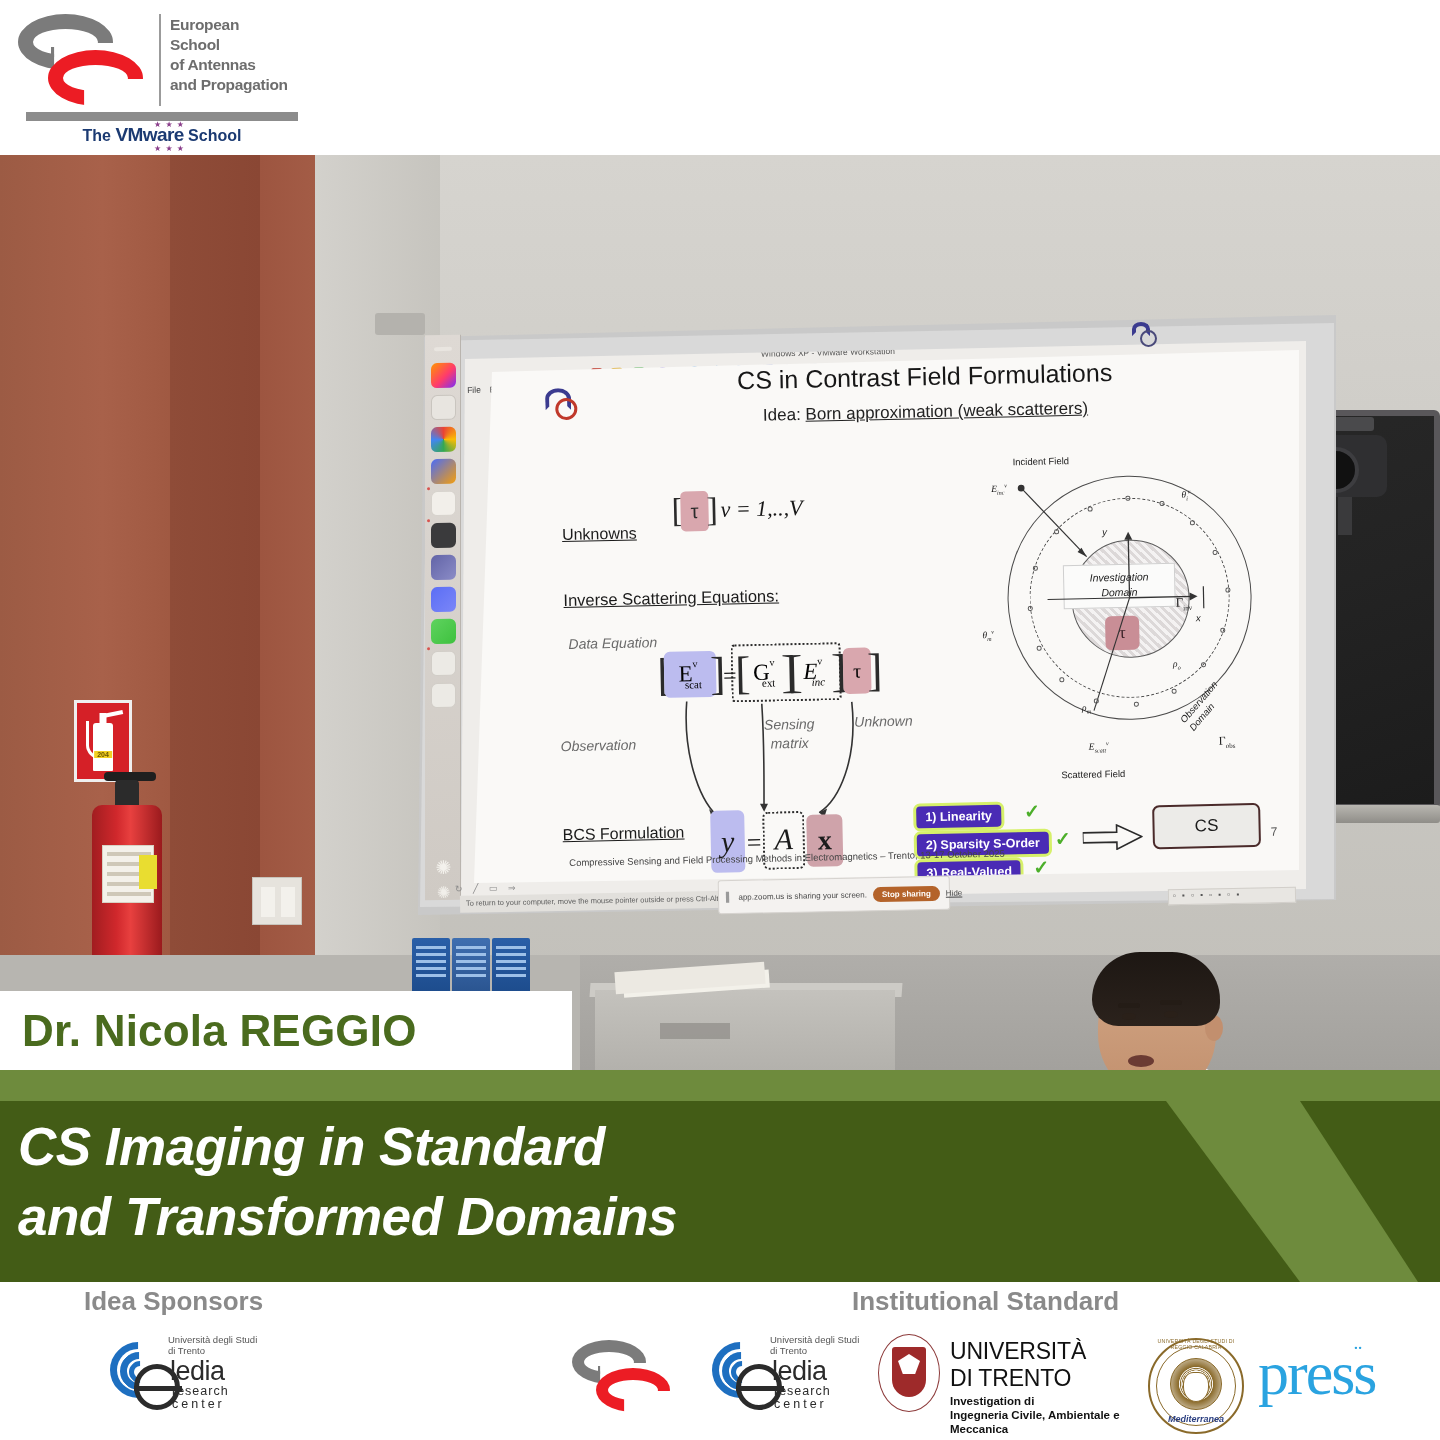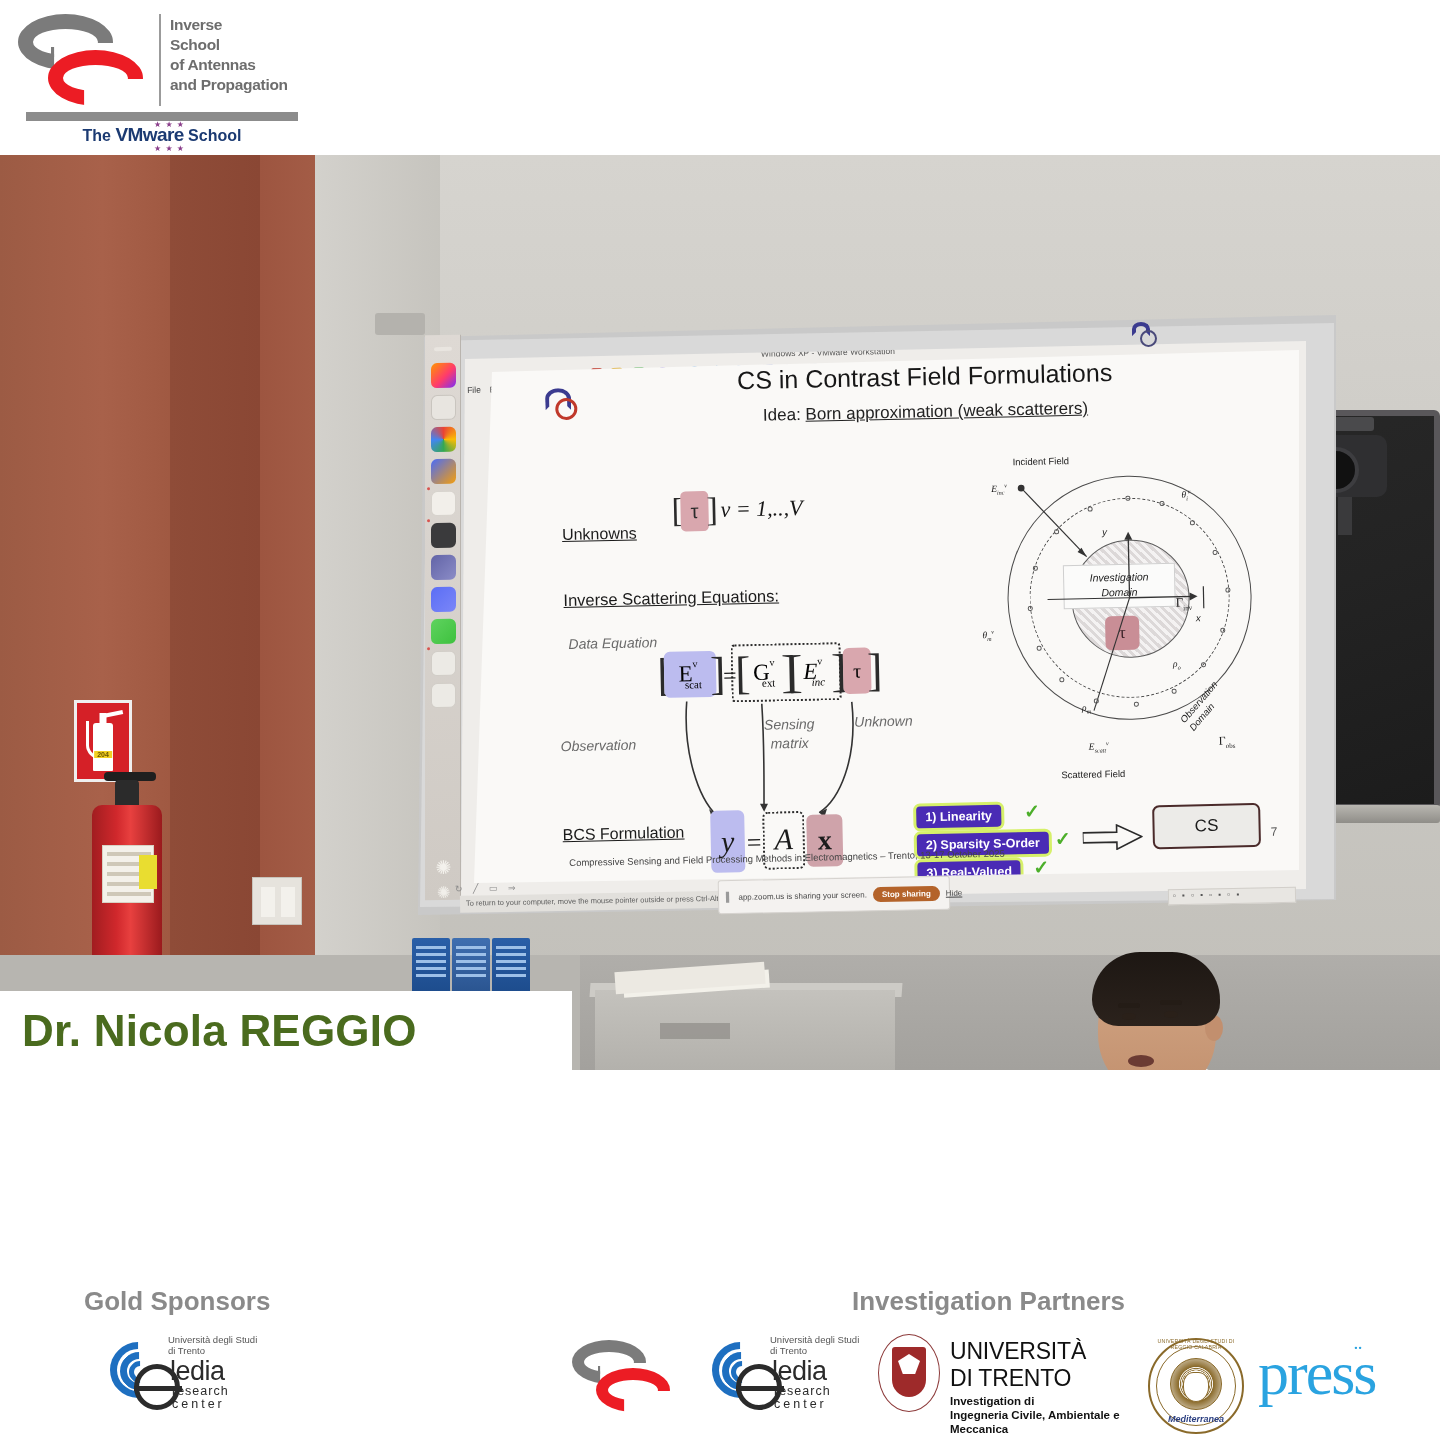--- a/index.html
+++ b/index.html
@@ -355,21 +355,21 @@
 <div id="page">
 
   <div class="header">
     <div class="hdr-logo">
       <div class="esoa-mark">
         <div class="esoa-e-grey"></div>
         <div class="esoa-e-red"></div>
       </div>
       <div class="hdr-divider"></div>
       <div class="hdr-words">
-        <div>Inverse</div>
+        <div>European</div>
         <div>School</div>
         <div>of Antennas</div>
         <div>and Propagation</div>
       </div>
       <div class="hdr-bar"></div>
       <div class="hdr-stars" style="left:140px; top:112px;">★ ★ ★</div>
       <div class="hdr-euraap"><span>The </span><span class="big">VMware</span><span> School</span></div>
       <div class="hdr-stars" style="left:140px; top:136px;">★ ★ ★</div>
     </div>
   </div>
@@ -624,24 +624,32 @@
     <div class="vm-bottombar">↻ ╱ ▭ ⇒</div>
     <div class="vm-circle">✺</div>
     <div class="vm-status">To return to your computer, move the mouse pointer outside or press Ctrl-Alt.</div>
     <div class="vm-tray">▫ ▪ ▫ ▪ ▫ ▪ ▫ ▪</div>
   </div>
 
   <div class="nameplate">
     <span>Dr. Nicola REGGIO</span>
   </div>
 
+  <div class="banner">
+    <div class="banner-dark"></div>
+    <div class="banner-dark2"></div>
+    <div class="banner-title">
+      <div>CS Imaging in Standard</div>
+      <div>and Transformed Domains</div>
+    </div>
+  </div>
 
   <div class="sponsors">
-    <div class="sp-head sp-gold" style="position:absolute;left:84px;top:4px;">Gold Sponsors</div>
-    <div class="sp-head sp-inst" style="position:absolute;left:852px;top:4px;">Investigation Partners</div>
+    <div class="sp-head sp-gold" style="position:absolute;left:84px;top:4px;">Idea Sponsors</div>
+    <div class="sp-head sp-inst" style="position:absolute;left:852px;top:4px;">Institutional Standard</div>
 
     <div style="position:absolute; left:110px; top:52px;">
       <div class="eledia">
         <div class="eledia-arcs">
           <div class="arcq" style="left:0; top:0; width:56px; height:56px; transform:rotate(45deg);"></div>
           <div class="arcq" style="left:10px; top:10px; width:38px; height:38px; transform:rotate(45deg);"></div>
           <div class="arcq" style="left:19px; top:19px; width:22px; height:22px; transform:rotate(45deg); border-width:5px;"></div>
         </div>
         <div class="eledia-e"></div>
         <div class="eledia-uni">

